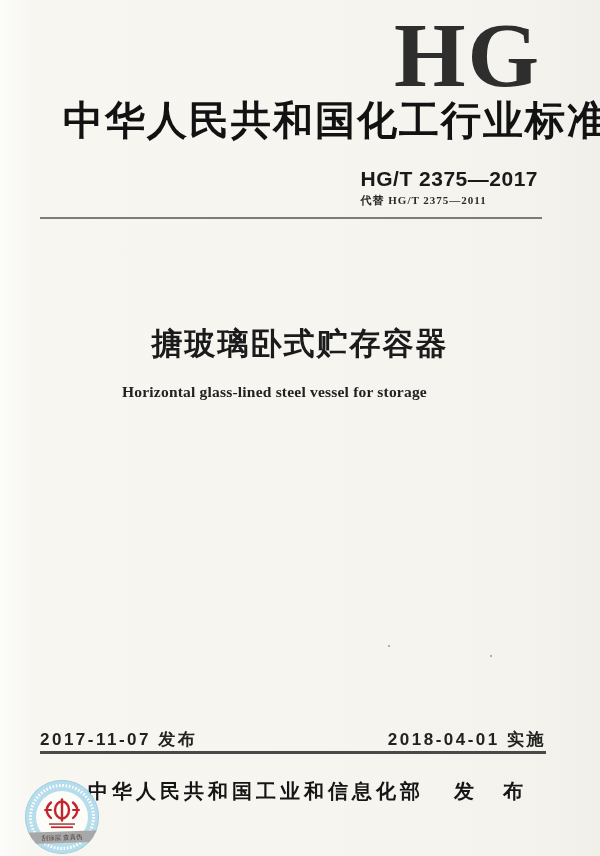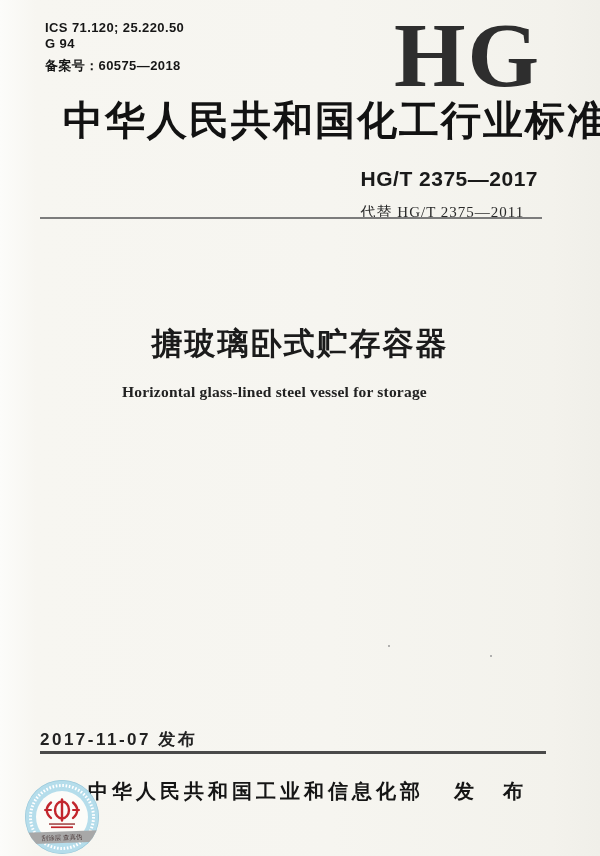--- a/index.html
+++ b/index.html
@@ -34,23 +34,23 @@
     padding-left:36px;
   }
   .std-no-block{
     position:absolute;right:62px;top:167px;
   }
   .std-no{
     font-family:"Liberation Sans","DejaVu Sans",sans-serif;
     font-weight:bold;font-size:21px;letter-spacing:0.5px;color:#1a1a1a;
   }
   .replaces{
-    margin-top:12px;
+    margin-top:2px;
     font-family:"Liberation Serif","DejaVu Serif",serif;
-    font-size:15px;letter-spacing:1px;color:#2a2a2a;
+    font-size:11px;letter-spacing:1px;color:#2a2a2a;font-weight:bold;
   }
   .rule{position:absolute;left:40px;background:#7c7c7c;}
   .rule-top{top:217px;width:502px;height:2px;}
   .rule-bottom{top:751px;width:506px;height:2.5px;background:#4a4a4a;}
   .main-title{
     position:absolute;left:0;top:323px;width:600px;
     text-align:center;white-space:nowrap;
     font-family:"Liberation Sans","DejaVu Sans",sans-serif;
     font-weight:bold;font-size:31px;letter-spacing:2px;color:#1b1b1b;
   }
@@ -73,42 +73,38 @@
   }
   .publisher-row .fabu{margin-left:30px;letter-spacing:12px;}
   .seal{position:absolute;left:21px;top:779px;}
   .speck{position:absolute;width:2px;height:2px;background:#9a9a9a;border-radius:50%;}
 </style>
 </head>
 <body>
 
 <div class="page">
 
-  <div class="ics-block">
-    <div>ICS 71.120; 25.220.50</div>
-    <div>G 94</div>
-    <div class="record">备案号：60575—2018</div>
-  </div>
 
   <div class="hg-logo">HG</div>
 
   <div class="category-title">中华人民共和国化工行业标准</div>
 
   <div class="std-no-block">
     <div class="std-no">HG/T 2375—2017</div>
     <div class="replaces">代替 HG/T 2375—2011</div>
   </div>
 
   <div class="rule rule-top"></div>
 
   <div class="main-title">搪玻璃卧式贮存容器</div>
   <div class="en-title">Horizontal glass-lined steel vessel for storage</div>
 
   <div class="dates-row">
     <span>2017-11-07 发布</span>
+    <span>2018-04-01 实施</span>
   </div>
 
   <div class="rule rule-bottom"></div>
 
   <div class="publisher-row">
     <span>中华人民共和国工业和信息化部</span><span class="fabu">发 布</span>
   </div>
 
   <svg class="seal" width="82" height="77" viewBox="0 0 82 77">
     <defs>

